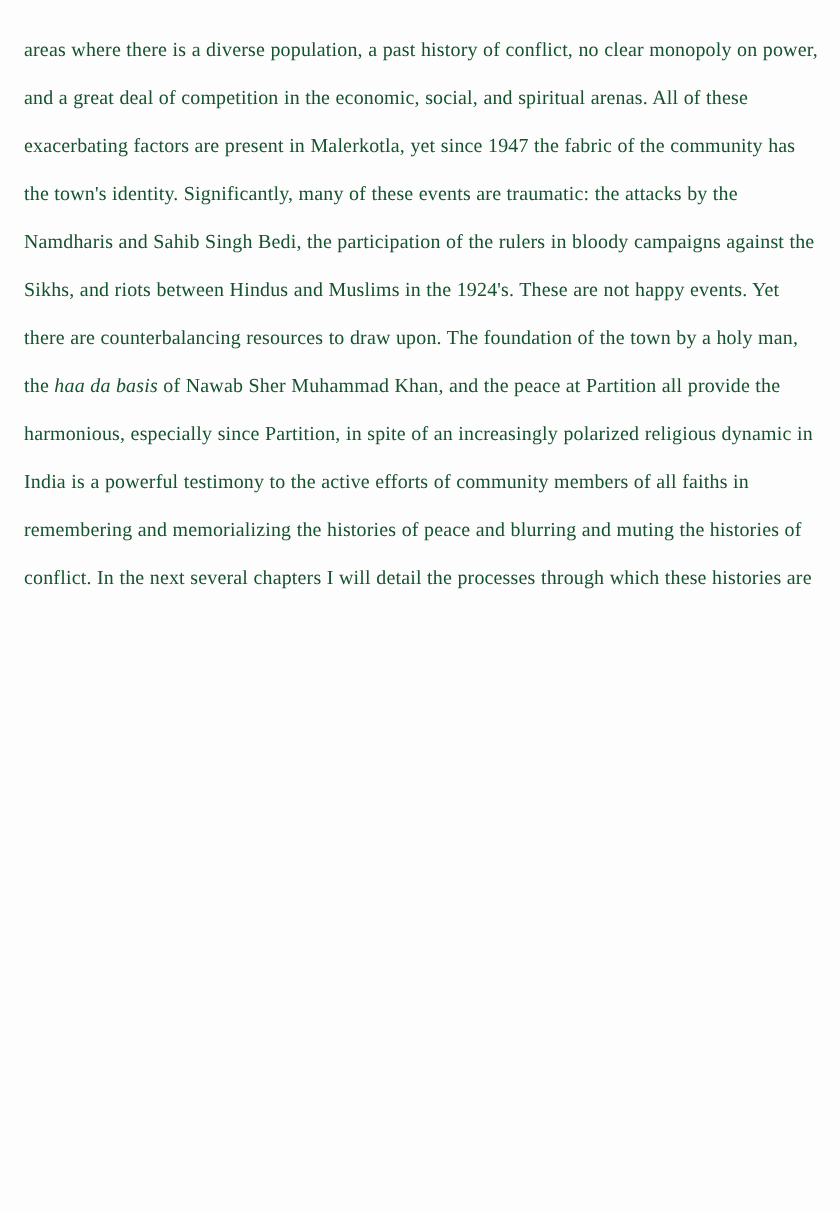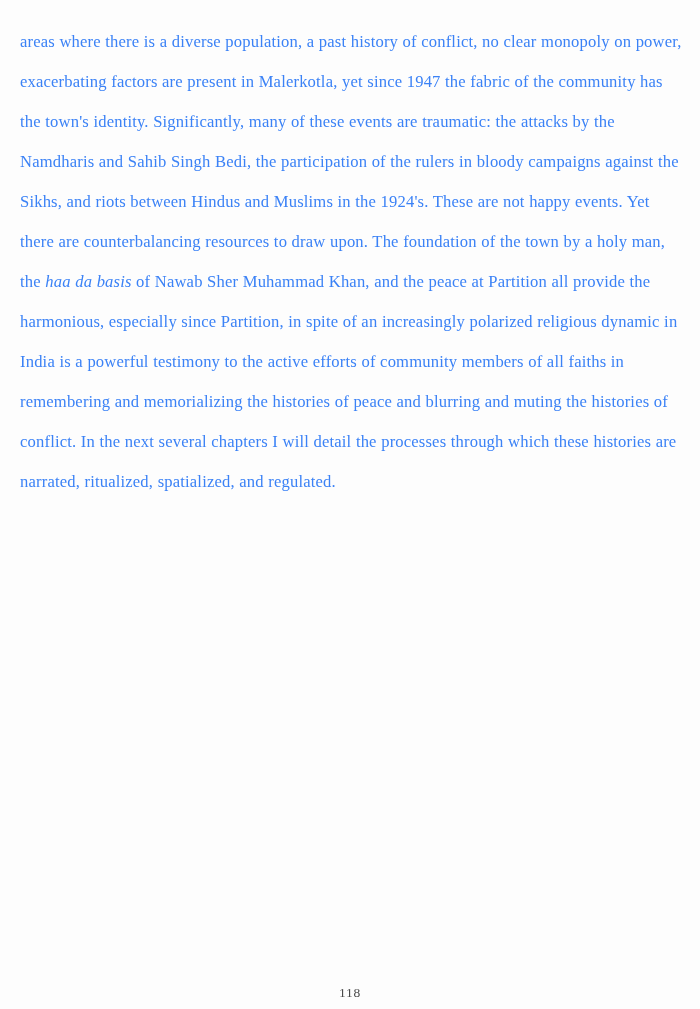--- a/index.html
+++ b/index.html
@@ -30,21 +30,21 @@
     position: absolute;
     left: 20px;
     top: 22px;
     width: 668px;
   }
 
   .body-paragraph {
     margin: 0;
     font-size: 16.6px;
     line-height: 40px;
-    color: #3b82f6;
+    color: #14532d;
     text-align: left;
     letter-spacing: 0.01em;
     word-spacing: 0.012em;
     -webkit-font-smoothing: antialiased;
   }
 
   .body-paragraph .ital {
     font-style: italic;
   }
 
@@ -70,29 +70,28 @@
   }
 </style>
 </head>
 <body>
 
 <div class="page">
 
   <div class="text-block">
     <p class="body-paragraph" id="paragraph-host">
         <span class="scan-line"><span>areas where there is a diverse population, a past history of conflict, no clear monopoly on power,</span></span>
+        <span class="scan-line"><span>and a great deal of competition in the economic, social, and spiritual arenas.  All of these</span></span>
         <span class="scan-line"><span>exacerbating factors are present in Malerkotla, yet since 1947 the fabric of the community has</span></span>
         <span class="scan-line"><span>the town's identity.  Significantly, many of these events are traumatic: the attacks by the</span></span>
         <span class="scan-line"><span>Namdharis and Sahib Singh Bedi, the participation of the rulers in bloody campaigns against the</span></span>
         <span class="scan-line"><span>Sikhs, and riots between Hindus and Muslims in the 1924's.  These are not happy events.  Yet</span></span>
         <span class="scan-line"><span>there are counterbalancing resources to draw upon.  The foundation of the town by a holy man,</span></span>
         <span class="scan-line"><span>the </span><span class="ital">haa da basis</span><span> of Nawab Sher Muhammad Khan, and the peace at Partition all provide the</span></span>
         <span class="scan-line"><span>harmonious, especially since Partition, in spite of an increasingly polarized religious dynamic in</span></span>
         <span class="scan-line"><span>India is a powerful testimony to the active efforts of community members of all faiths in</span></span>
         <span class="scan-line"><span>remembering and memorializing the histories of peace and blurring and muting the histories of</span></span>
         <span class="scan-line"><span>conflict.  In the next several chapters I will detail the processes through which these histories are</span></span>
-        <span class="scan-line"><span>narrated, ritualized, spatialized, and regulated.</span></span>
       </p>
   </div>
 
-  <div class="page-number">118</div>
 
 </div>
 
 </body></html>

